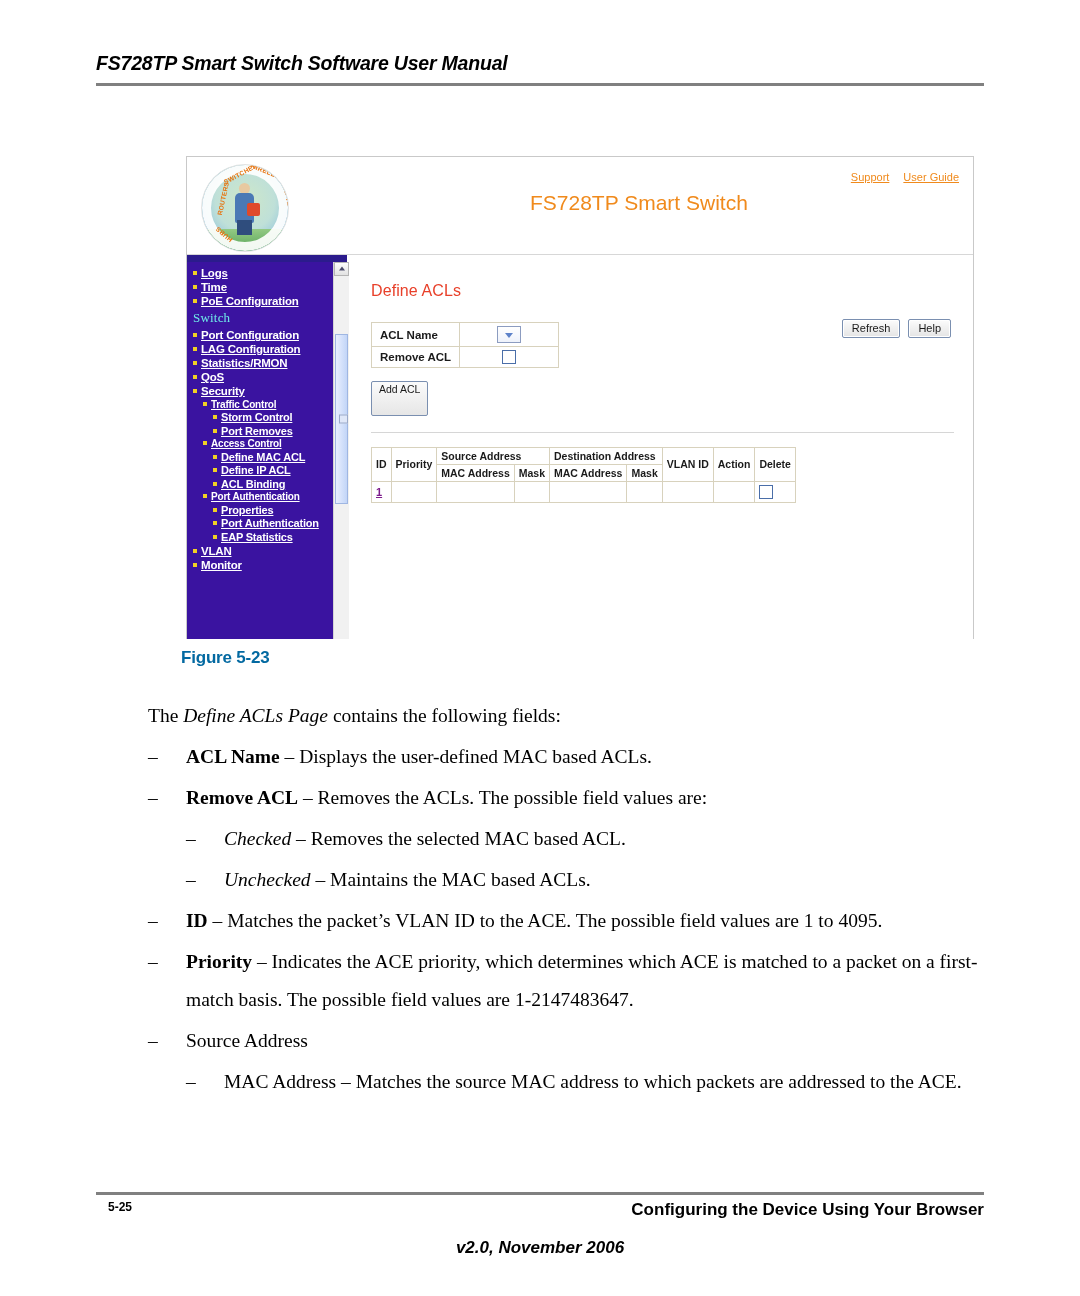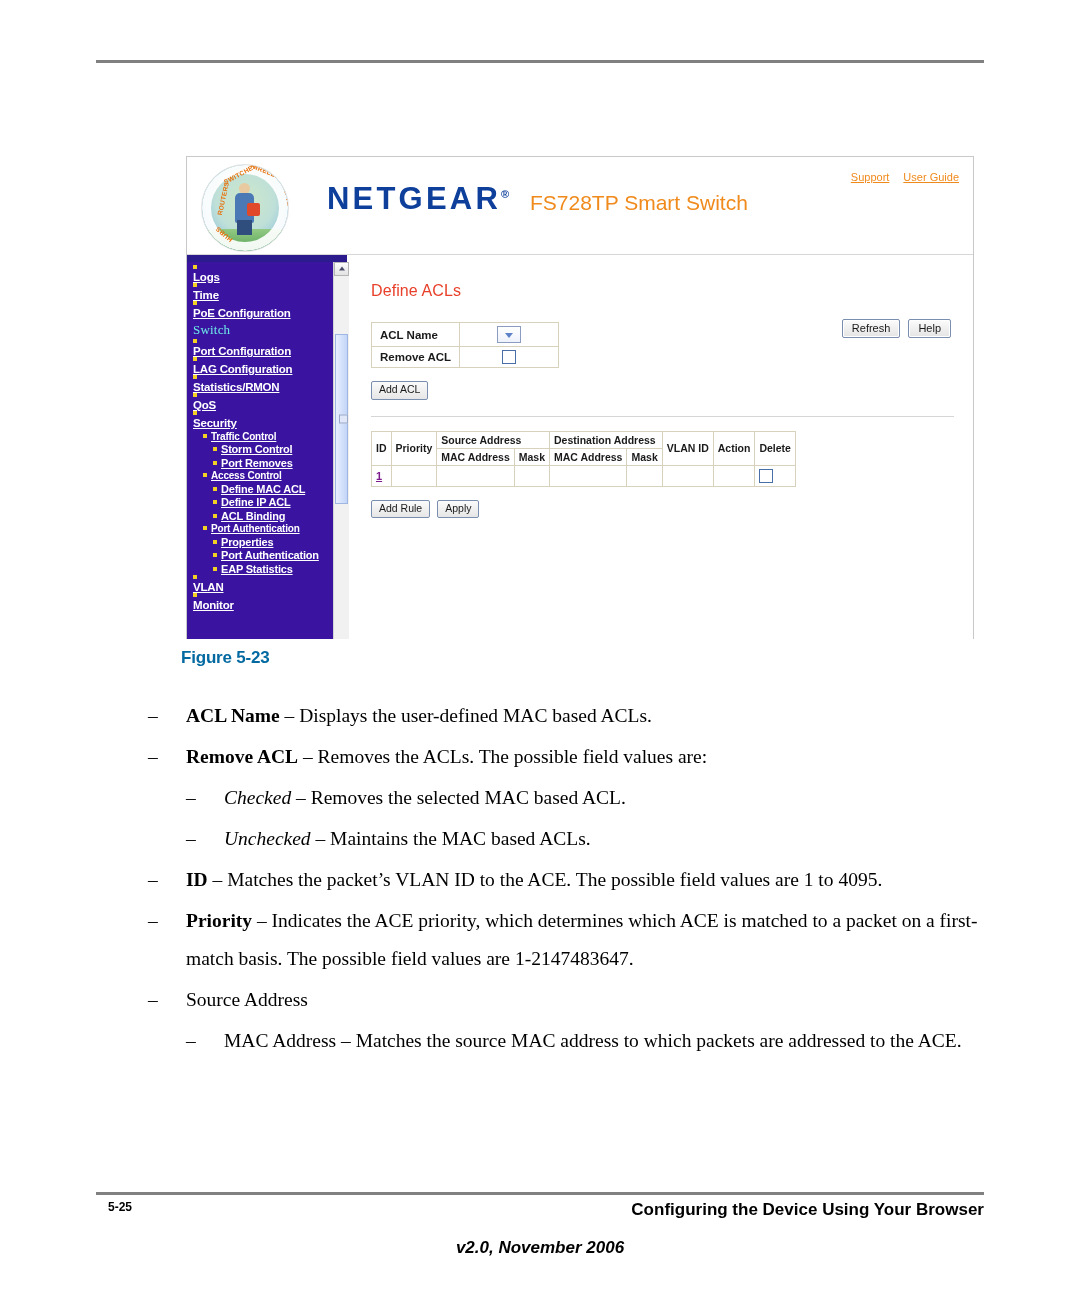--- a/index.html
+++ b/index.html
@@ -208,21 +208,21 @@
   }
   .nav-bullet.sub { background: #f2d024; }
   .nav-label {
     font-family: "Liberation Sans", sans-serif;
     font-weight: bold;
     font-size: 11.5px;
     color: #ffffff;
     text-decoration: underline;
     letter-spacing: -0.2px;
   }
-  .nav-item.lvl1 { padding-left: 6px; flex-direction: column; }
+  .nav-item.lvl1 { padding-left: 6px; }
   .nav-item.lvl2 { padding-left: 16px; }
   .nav-item.lvl2 .nav-label { font-size: 10px; }
   .nav-item.lvl3 { padding-left: 26px; }
   .nav-item.lvl3 .nav-label { font-size: 11px; }
   .nav-section {
     font-family: "Liberation Serif", serif;
     font-weight: normal;
     font-size: 13px;
     color: #6ee8e8;
     padding: 2px 0 2px 6px;
@@ -359,21 +359,21 @@
     background: #ffffff;
     vertical-align: middle;
   }
   .btn-small {
     font-family: "Liberation Sans", sans-serif;
     font-size: 10.5px;
     color: #1a1a1a;
     background: linear-gradient(#fbfbfb, #e6e6e6);
     border: 1px solid #7a8fb0;
     border-radius: 2px;
-    padding: 2px 7px 3px 7px;
+    padding: 2px 7px 19px 7px;
     display: inline-block;
     line-height: 1.1;
     white-space: nowrap;
   }
   .add-acl-row { margin-top: 11px; }
   .divider {
     margin-top: 16px;
     width: 583px;
     height: 1px;
     background: #d6d6d6;
@@ -496,20 +496,21 @@
     font-weight: bold;
     font-style: italic;
     font-size: 17px;
     color: #000;
   }
 </style>
 </head>
 <body>
 
 <div class="page-header">
+  <div class="page-header-title">FS728TP Smart Switch Software User Manual</div>
   <div class="page-header-rule"></div>
 </div>
 
 <div class="figure-wrap">
 
   <div class="masthead">
     <div class="logo-oval">
       <div class="logo-ground"></div>
       <div class="logo-person">
         <div class="lp-head"></div>
@@ -518,23 +519,20 @@
         <div class="lp-box"></div>
       </div>
       <div class="logo-ring-txt"></div>
       <div class="logo-word lw1">SWITCHES</div>
       <div class="logo-word lw2">WIRELESS</div>
       <div class="logo-word lw3">ROUTERS</div>
       <div class="logo-word lw4">ADAPTERS</div>
       <div class="logo-word lw5">HUBS</div>
     </div>
 
-    <div class="netgear-word">
-      <span>NETGEAR</span><span class="netgear-r">®</span>
-    </div>
     <div class="model-name">FS728TP Smart Switch</div>
 
     <div class="top-links">
       <a href="#">Support</a><a href="#">User Guide</a>
     </div>
   </div>
 
   <div class="blue-bar"></div>
 
   <div class="browser-body">
@@ -697,31 +695,30 @@
           <td class="cell"></td>
           <td class="cell"></td>
           <td class="cell"></td>
           <td class="cell">
             <span class="chk"></span>
           </td>
         </tr>
       </tbody>
         </table>
 
-      <div class="btn-row-bottom">
-        <span class="btn-small">Add Rule</span>
-        <span class="btn-small">Apply</span>
-      </div>
     </div>
   </div>
 </div>
 
 <div class="fig-caption">Figure 5-23</div>
 
 <div class="body-copy">
+  <p class="para">
+    <span>The </span><span class="i">Define ACLs Page</span><span> contains the following fields:</span>
+  </p>
   <div id="bullets">
       <p class="bullet-l1"><span class="dash">–</span><span class="b">ACL Name</span><span> – </span><span>Displays the user-defined MAC based ACLs.</span></p>
       <p class="bullet-l1"><span class="dash">–</span><span class="b">Remove ACL</span><span> – </span><span>Removes the ACLs. The possible field values are:</span></p>
       <p class="bullet-l2"><span class="dash">–</span><span class="i">Checked</span><span> – </span><span>Removes the selected MAC based ACL.</span></p>
       <p class="bullet-l2"><span class="dash">–</span><span class="i">Unchecked</span><span> – </span><span>Maintains the MAC based ACLs.</span></p>
       <p class="bullet-l1"><span class="dash">–</span><span class="b">ID</span><span> – </span><span>Matches the packet’s VLAN ID to the ACE. The possible field values are 1 to 4095.</span></p>
       <p class="bullet-l1"><span class="dash">–</span><span class="b">Priority</span><span> – </span><span>Indicates the ACE priority, which determines which ACE is matched to a packet on a first-match basis. The possible field values are 1-2147483647.</span></p>
       <p class="bullet-l1"><span class="dash">–</span><span>Source Address</span></p>
       <p class="bullet-l2"><span class="dash">–</span><span class="">MAC Address</span><span> – </span><span>Matches the source MAC address to which packets are addressed to the ACE.</span></p>
     </div>

